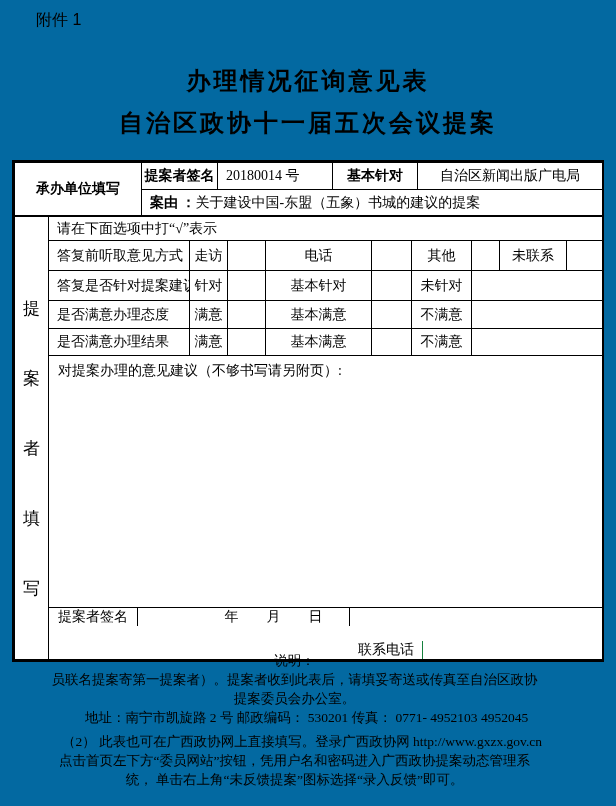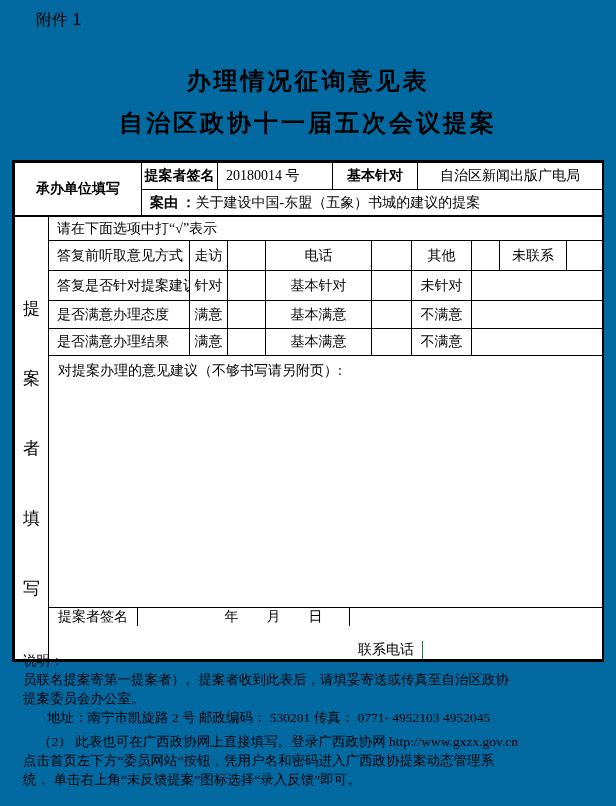--- a/index.html
+++ b/index.html
@@ -36,22 +36,22 @@
   td.comment{vertical-align:top;white-space:normal;padding:6px 9px;
     text-align:left;}
   td.p0{padding:0;}
   .sigrow{display:flex;height:100%;align-items:flex-start;}
   .sigrow>div{display:flex;align-items:center;}
   .sig1{width:88px;border-right:1px solid #000;justify-content:center;}
   .sig2{width:212px;border-right:1px solid #000;justify-content:center;
     gap:28px;padding-left:60px;box-sizing:border-box;font-size:14px;}
   .sig3{width:72px;border-right:1px solid #15803d;justify-content:center;margin-top:33px;}
   .sig4{flex:1;}
-  .notes{position:absolute;left:23px;top:651px;font-size:13.5px;
-    line-height:19px;white-space:nowrap;}
+  .notes{position:absolute;left:47px;top:651px;font-size:13.5px;
+    line-height:19px;white-space:nowrap;text-align:center;}
   .notes .ind-a{padding-left:15px;}
   .notes .ind-b{padding-left:24px;}
   .notes .gap{margin-top:5px;}
 </style>
 </head>
 <body>
 
 <div class="page">
 
   <div class="attachment">附件 1</div>

